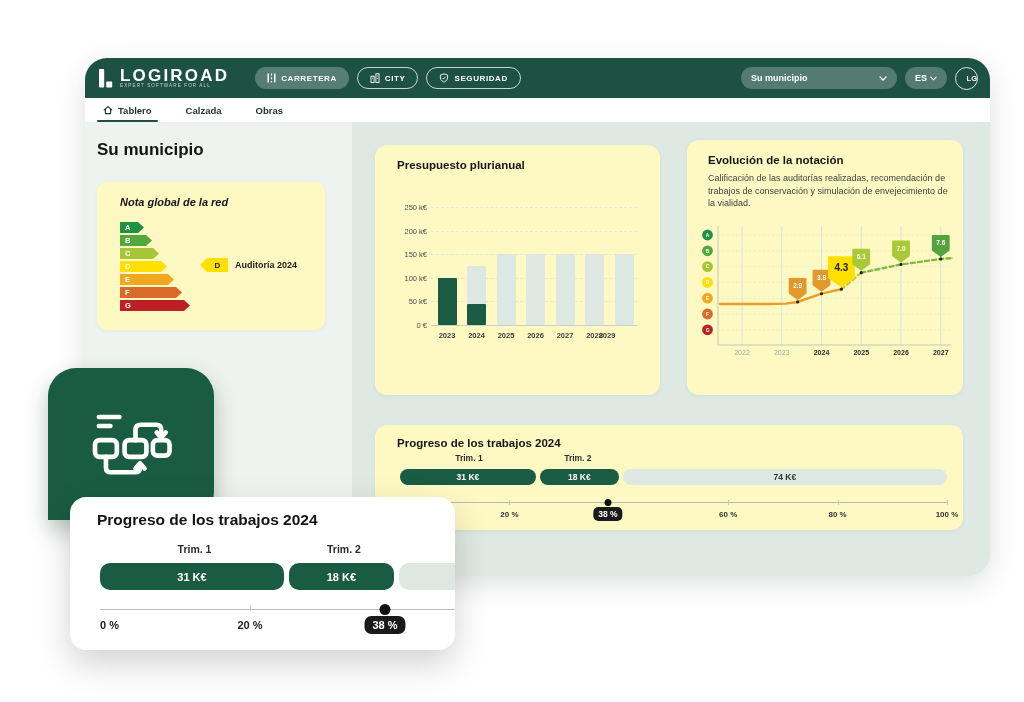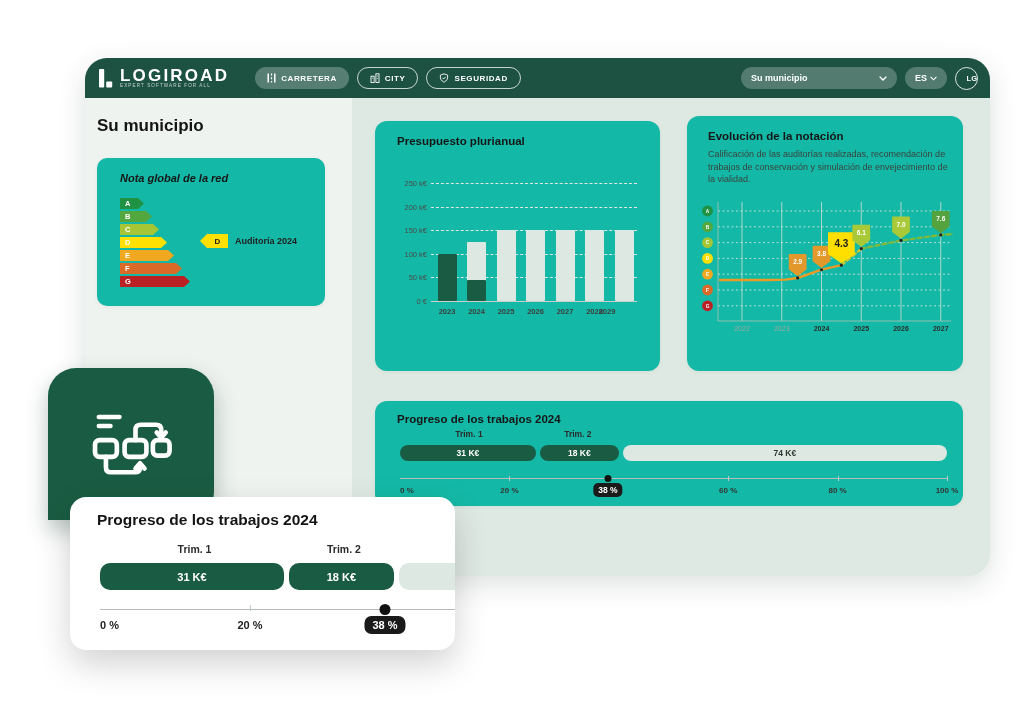--- a/index.html
+++ b/index.html
@@ -38,21 +38,21 @@
     color:#23352c; cursor:pointer; padding:0 2px; }
   .tab.active { font-weight:bold; }
   .tab.active::after { content:""; position:absolute; left:-4px; right:-4px; bottom:0; height:2.5px;
     background:#1D5243; border-radius:2px; }
 
   
   .content { position:relative; height:454px; background:#DFE9E3; }
   .left-strip { position:absolute; left:0; top:0; width:267px; height:100%; background:#EFF3EF; }
   .page-title { position:absolute; left:12px; top:18px; font-size:17px; font-weight:bold; color:#141414; }
 
-  .card { position:absolute; background:#14b8a6; border-radius:12px; box-shadow:0 1px 4px rgba(20,50,35,.06); }
+  .card { position:absolute; background:#fef9c3; border-radius:12px; box-shadow:0 1px 4px rgba(20,50,35,.06); }
   .card-title { font-size:11.5px; font-weight:bold; color:#161616; }
 
   
   .rating-card { left:12px; top:60px; width:228px; height:148px; border-radius:10px; }
   .rating-card .card-title { position:absolute; left:23px; top:14px; font-size:11px;font-style:italic; }
   .grade-scale { position:absolute; left:23px; top:40px; }
   .grade-arrow { height:11px; margin-bottom:2px; display:flex; align-items:center; padding-left:5px;
     color:#fff; font-size:7.5px; font-weight:bold;
     clip-path:polygon(0 0, calc(100% - 6px) 0, 100% 50%, calc(100% - 6px) 100%, 0 100%); }
   .grade-pointer { position:absolute; left:103px; top:76px; width:28px; height:14px; background:#FFE000;
@@ -176,20 +176,35 @@
         <svg width="7" height="5" viewBox="0 0 8 5">
           <path d="M1 1 L4 4 L7 1" stroke="#fff" stroke-width="1.3" fill="none" stroke-linecap="round"></path>
           </svg>
       </div>
       <div class="avatar">
         <span>LG</span>
       </div>
     </div>
   </div>
 
+  <div class="tabbar">
+      <div class="tab active">
+        <svg width="10" height="10" viewBox="0 0 10 10" fill="none" stroke="#23352c" stroke-width="1.1" stroke-linecap="round" stroke-linejoin="round">
+          <path d="M1.2 5 L5 1.6 L8.8 5"></path>
+          <path d="M2.4 4.3 V8.6 H7.6 V4.3"></path>
+        </svg>
+        <span>Tablero</span>
+      </div>
+      <div class="tab">
+        <span>Calzada</span>
+      </div>
+      <div class="tab">
+        <span>Obras</span>
+      </div>
+    </div>
 
   <div class="content">
     <div class="left-strip"></div>
     <div class="page-title">Su municipio</div>
 
     <div class="card rating-card">
       <div class="card-title">Nota global de la red</div>
       <div class="grade-scale">
           <div class="grade-arrow" style="width: 24px; background: rgb(31, 146, 68);">A</div>
           <div class="grade-arrow" style="width: 32px; background: rgb(84, 167, 63);">B</div>

